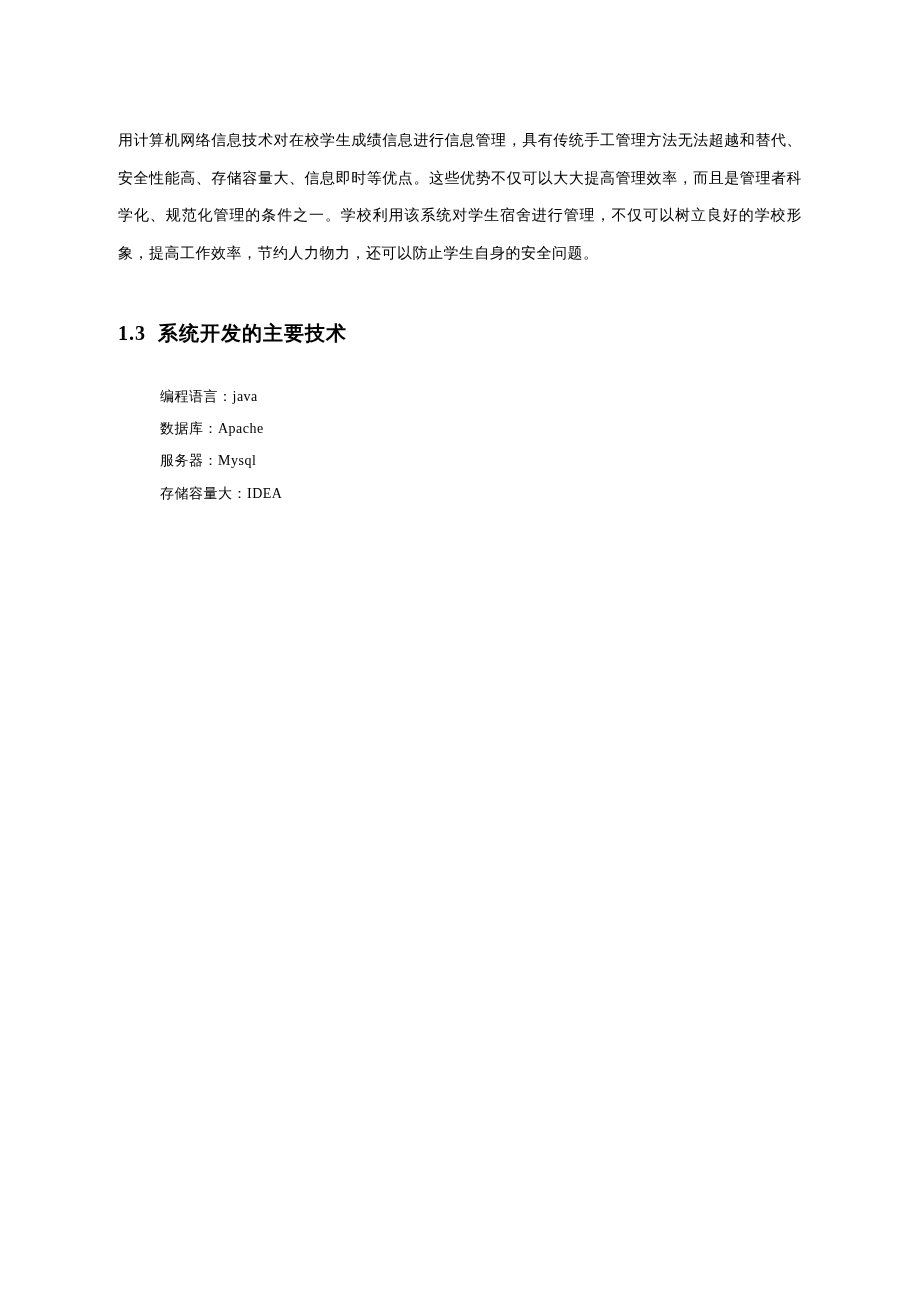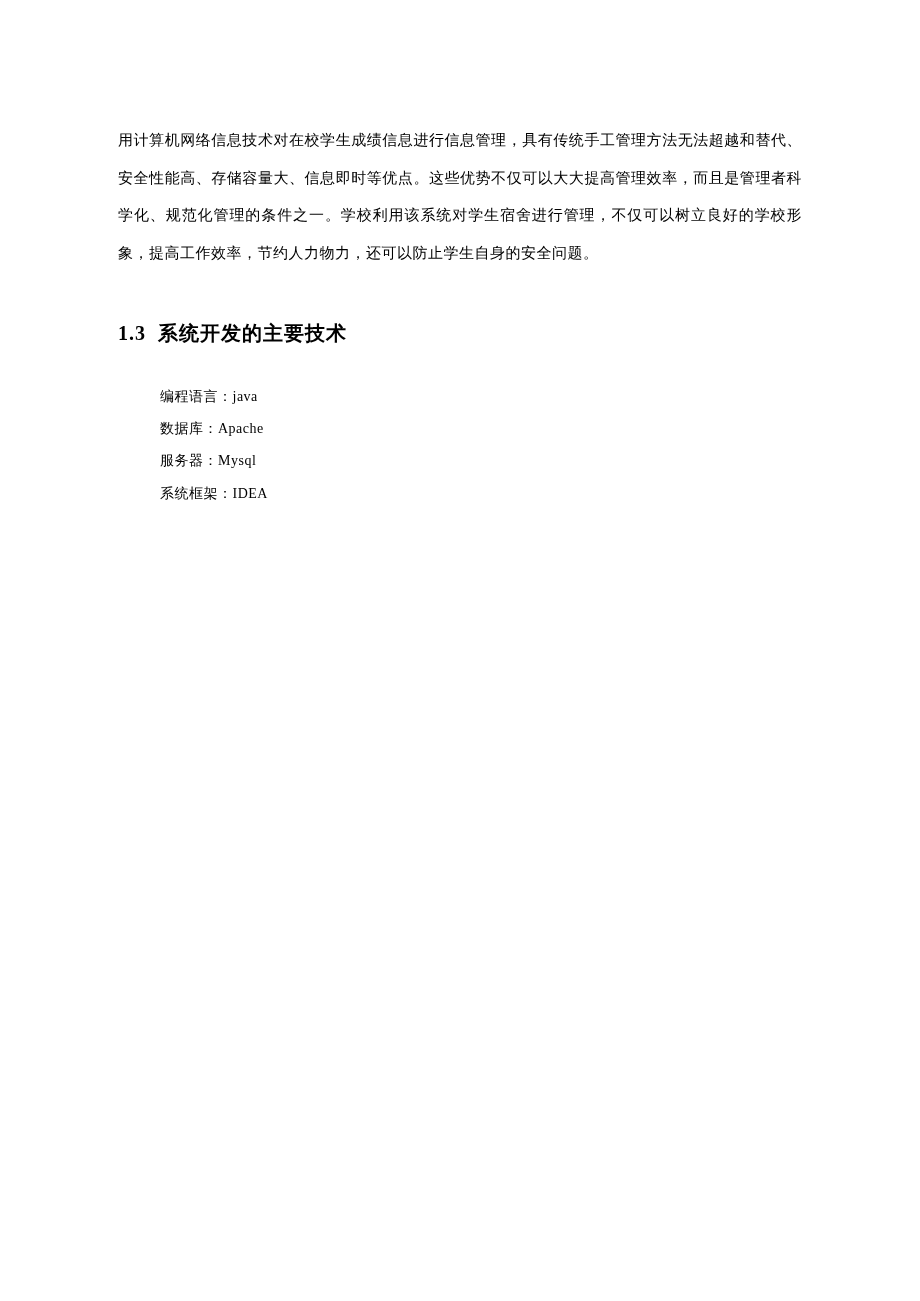--- a/index.html
+++ b/index.html
@@ -63,17 +63,17 @@
     <div class="tech-item">
       <span>编程语言：</span><span class="tech-value">java</span>
     </div>
     <div class="tech-item">
       <span>数据库：</span><span class="tech-value">Apache</span>
     </div>
     <div class="tech-item">
       <span>服务器：</span><span class="tech-value">Mysql</span>
     </div>
     <div class="tech-item">
-      <span>系统框架：</span><span class="tech-value">IDEA</span>
+      <span>存储容量大：</span><span class="tech-value">IDEA</span>
     </div>
   </div>
 
 </div>
 
 </body></html>

